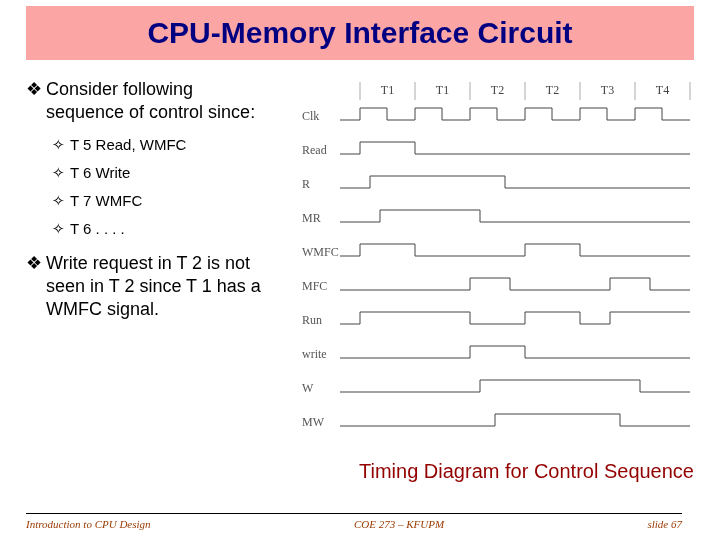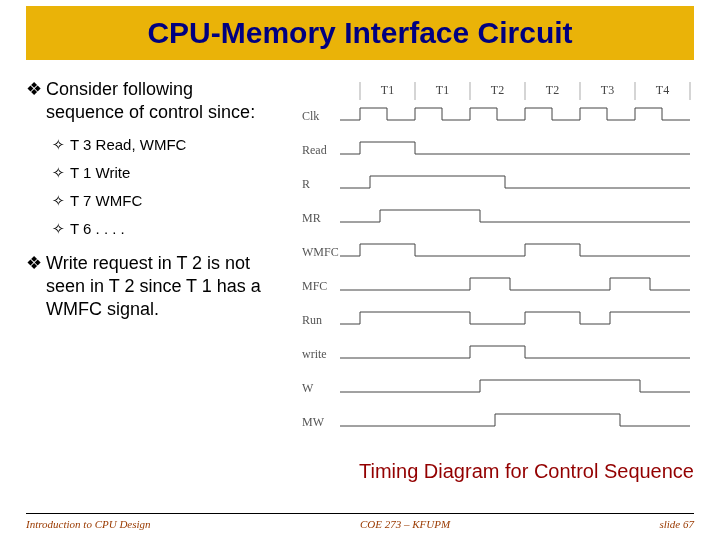--- a/index.html
+++ b/index.html
@@ -10,21 +10,21 @@
     font-family: Arial, Helvetica, sans-serif;
     position: relative;
     overflow: hidden;
   }
   .title-bar {
     position: absolute;
     top: 6px;
     left: 26px;
     right: 26px;
     height: 54px;
-    background: #eab308;
+    background: #fca5a5;
     display: flex;
     align-items: center;
     justify-content: center;
   }
   .title-bar h1 {
     font-family: "Comic Sans MS", cursive, sans-serif;
     font-size: 30px;
     font-weight: bold;
     color: #000080;
   }
@@ -63,21 +63,21 @@
     position: absolute;
     right: 26px;
     top: 460px;
     color: #930000;
     font-size: 20px;
   }
   .footer {
     position: absolute;
     bottom: 10px;
     left: 26px;
-    right: 26px;
+    right: 38px;
     border-top: 1px solid #000;
     padding-top: 4px;
     display: flex;
     justify-content: space-between;
     font-size: 11px;
     font-style: italic;
     color: #9a3a00;
     font-family: "Times New Roman", serif;
   }
   .diagram {
@@ -115,25 +115,25 @@
 </div>
 
 <div class="body-text">
   <div class="bullet-lvl1">
     <span class="sym">❖</span>
     <span>Consider following sequence of control since:</span>
   </div>
   <div class="sublist">
     <div class="bullet-lvl2">
       <span class="sym">✧</span>
-      <span>T 3 Read, WMFC</span>
+      <span>T 5 Read, WMFC</span>
     </div>
     <div class="bullet-lvl2">
       <span class="sym">✧</span>
-      <span>T 1 Write</span>
+      <span>T 6 Write</span>
     </div>
     <div class="bullet-lvl2">
       <span class="sym">✧</span>
       <span>T 7 WMFC</span>
     </div>
     <div class="bullet-lvl2">
       <span class="sym">✧</span>
       <span>T 6 . . . .</span>
     </div>
   </div>

